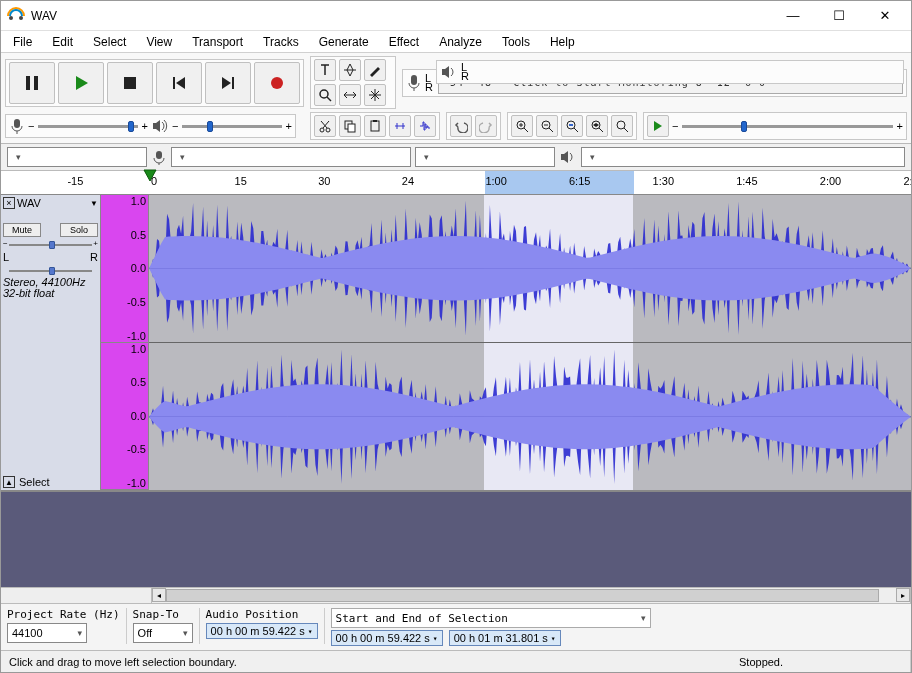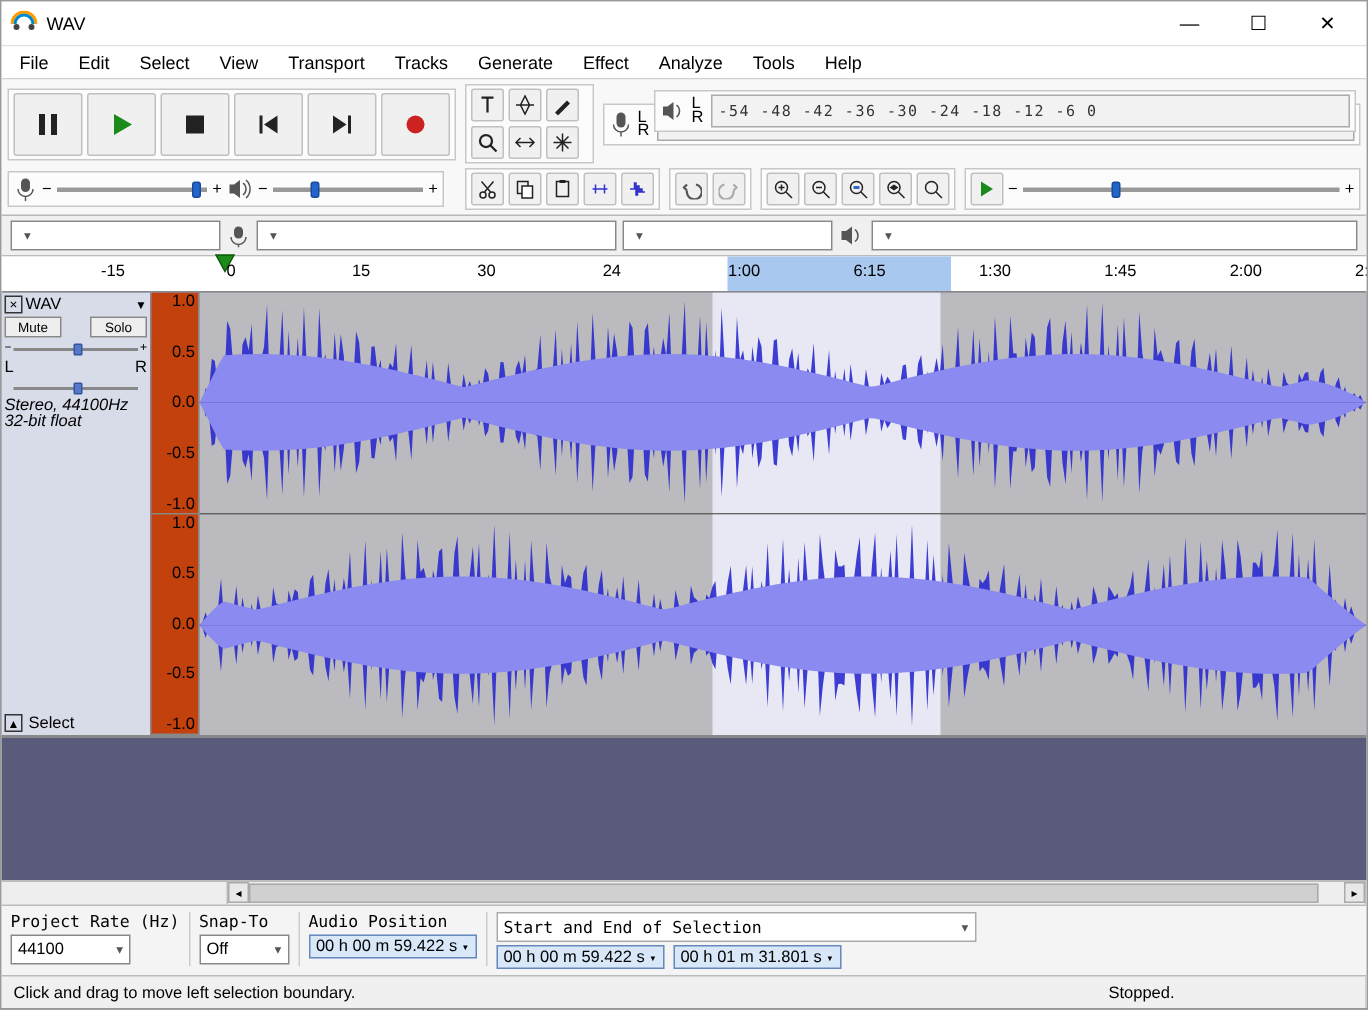--- a/index.html
+++ b/index.html
@@ -33,30 +33,30 @@
 .tick { position:absolute; top:4px; font-size:11px; }
 .playhead { position:absolute; top:-2px; width:14px; height:14px; }
 .sel-region { position:absolute; top:0; bottom:0; background:#a8c8f0; }
 .workspace { flex:1; display:flex; flex-direction:column; background:#5a5a7a; overflow:hidden; }
 .track { display:flex; height:297px; border-bottom:2px solid #888; }
 .track-head { width:100px; background:#d8dce8; border-right:1px solid #888; padding:2px; font-size:10px; display:flex; flex-direction:column; }
 .track-head .top { display:flex; gap:2px; align-items:center; }
 .xbox { width:12px; height:12px; border:1px solid #333; text-align:center; line-height:10px; cursor:pointer; font-size:9px; }
 .track-name { flex:1; }
 .ddwn { font-size:8px; }
-.ms-btns { display:flex; gap:19px; margin-top:2px; }
+.ms-btns { display:flex; gap:19px; margin-top:14px; }
 .ms { flex:1; text-align:center; border:1px solid #888; background:#eee; padding:1px 0; cursor:pointer; font-size:9px; }
 .pan-slider, .gain-slider { width:100%; height:12px; position:relative; margin-top:2px; }
 .ps-track { position:absolute; top:5px; left:6px; right:6px; height:2px; background:#888; }
 .ps-thumb { position:absolute; top:2px; width:6px; height:8px; background:#5577cc; border:1px solid #335599; border-radius:1px; }
 .lr { display:flex; justify-content:space-between; font-size:8px; margin-top:0; }
 .tinfo { margin-top:0; font-size:9px; line-height:11px;font-style:italic; }
 .th-bottom { margin-top:auto; display:flex; align-items:center; gap:4px; }
 .collapse { width:12px; height:12px; border:1px solid #333; display:flex; align-items:center; justify-content:center; font-size:8px; }
-.vscale { width:32px; background:#c2410c; border-right:1px solid #888; display:flex; flex-direction:column; }
+.vscale { width:48px; background:#d946ef; border-right:1px solid #888; display:flex; flex-direction:column; }
 .vsc-half { flex:1; display:flex; flex-direction:column; justify-content:space-between; padding:0 2px 0 0; text-align:right; font-family:monospace; font-size:10px; border-bottom:1px solid #888; }
 .track-canvas { flex:1; position:relative; background:#bababf; }
 .channel { position:absolute; left:0; right:0; height:50%; }
 .channel.top { top:0; border-bottom:1px solid #666; }
 .channel.bot { bottom:0; }
 .channel .sel { position:absolute; top:0; bottom:0; background:#e8e8f4; }
 .channel svg { position:absolute; inset:0; width:100%; height:100%; }
 .filler { flex:1; background:#5a5a7a; }
 .hscroll { height:16px; background:#eee; border-top:1px solid #bbb; display:flex; }
 .scroll-left { width:150px; }
@@ -304,21 +304,20 @@
     </div>
     <div class="tb-group" style="position:absolute;top:60px;left:436px;right:8px;">
       <svg width="18" height="16">
           <path d="M2 5h3l4-3v12l-4-3H2z" fill="#555"></path>
           <path d="M11 4a5 5 0 010 8" fill="none" stroke="#555"></path>
         </svg>
       <div class="meterL">
           <span>L</span>
           <span>R</span>
         </div>
-      <div class="meter">-54  -48  -42  -36  -30  -24  -18  -12  -6  0</div>
     </div>
   </div>
 </div>
 
 <div class="devbar">
   <div class="combo" style="width:140px;"></div>
   <svg width="16" height="16">
       <rect x="5" y="2" width="6" height="8" rx="3" fill="#555"></rect>
       <path d="M3 9a5 5 0 0010 0M8 14v2" stroke="#555" fill="none"></path>
     </svg>

